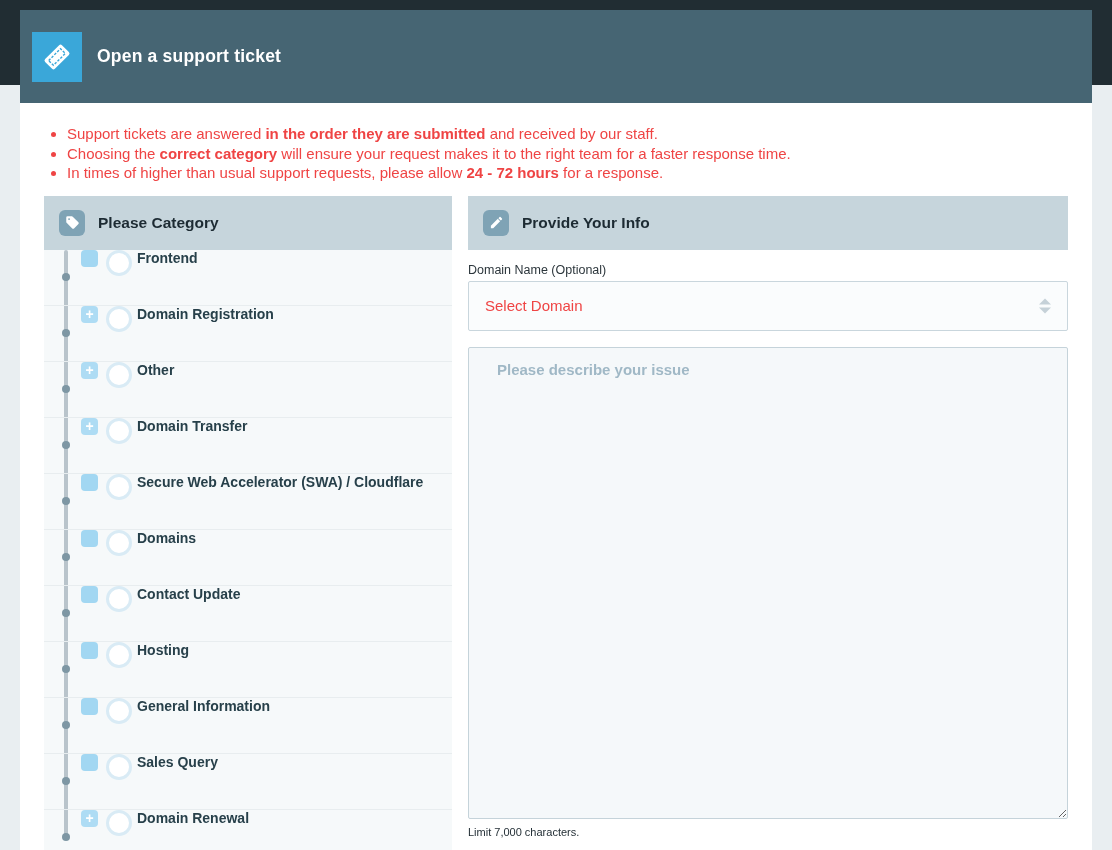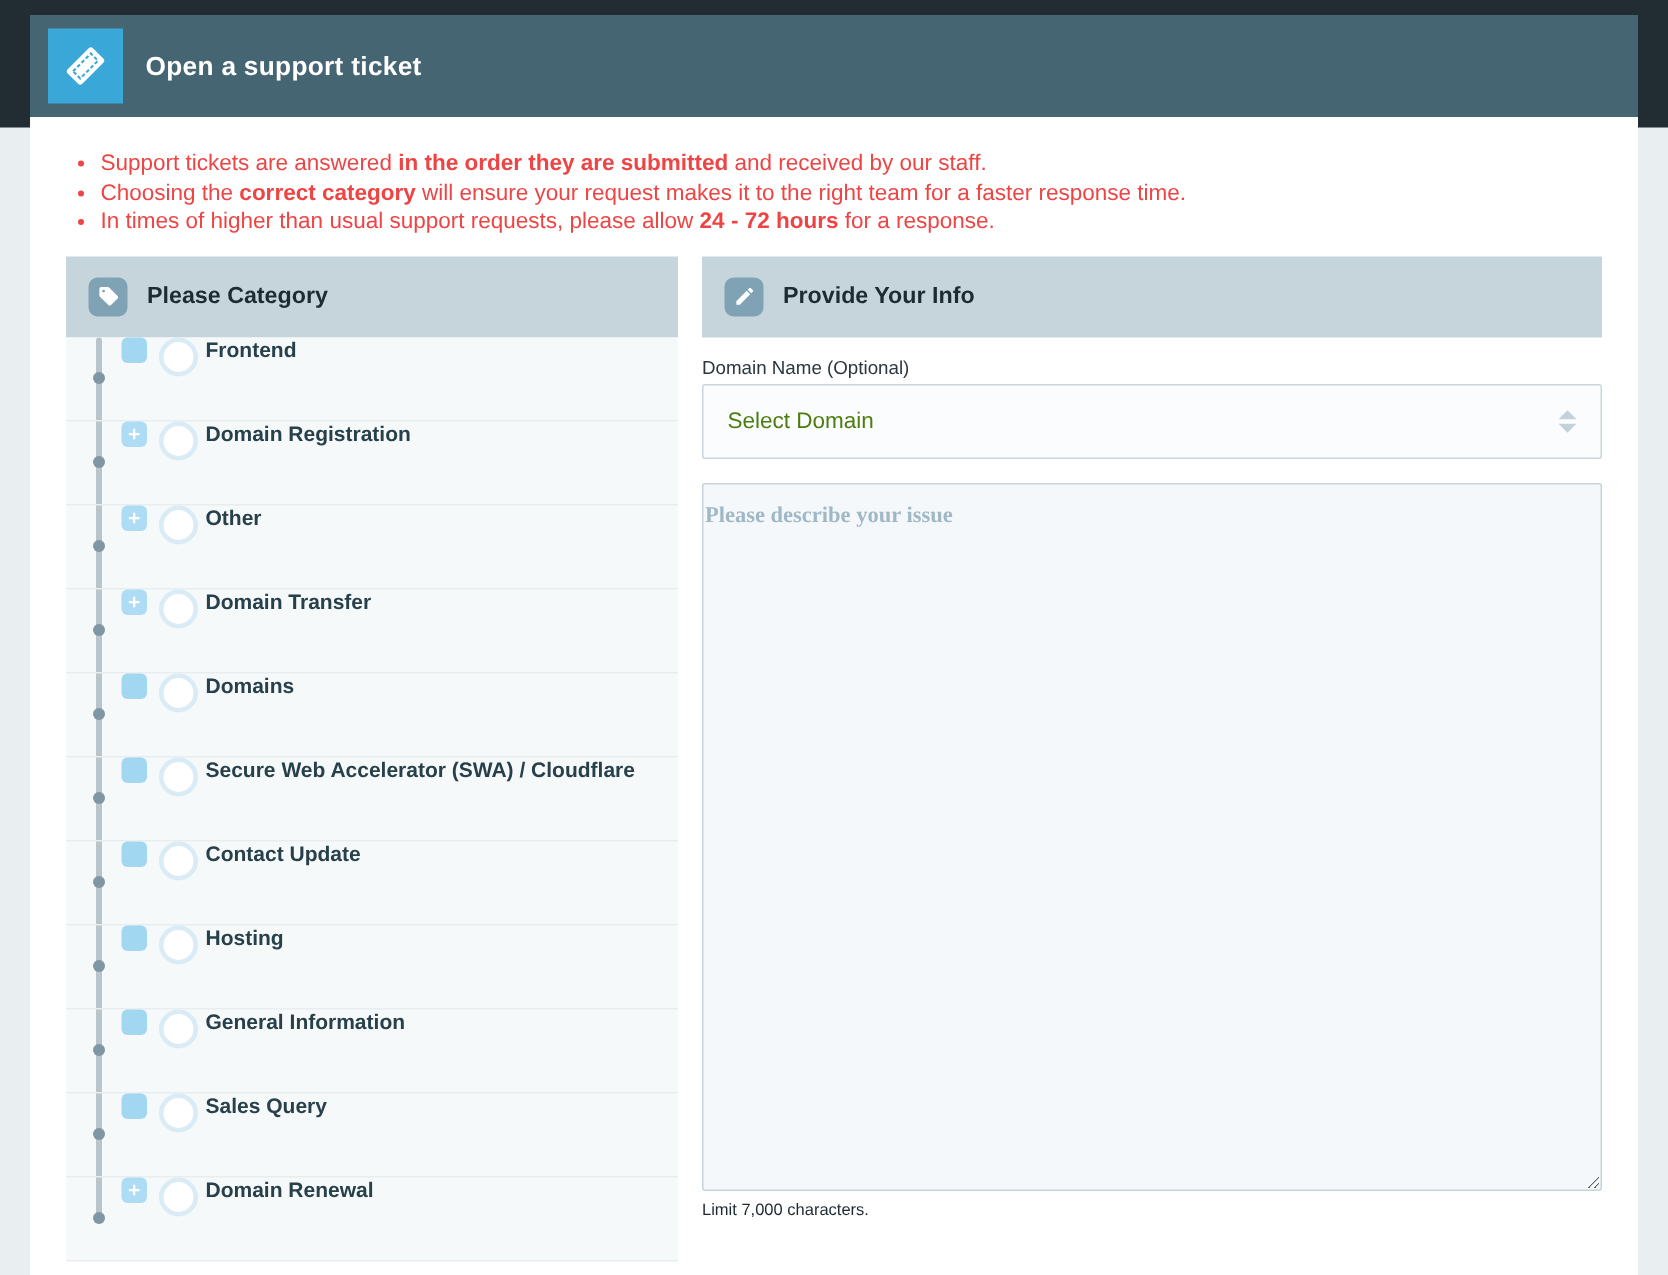--- a/index.html
+++ b/index.html
@@ -4,21 +4,21 @@
 <style>
   html,body{margin:0;padding:0;}
   body{
     width:1112px;height:850px;overflow:hidden;position:relative;
     background:#e9eef1;
     font-family:"Liberation Sans",sans-serif;
     -webkit-font-smoothing:antialiased;
   }
   .top-backdrop{position:absolute;top:0;left:0;right:0;height:85px;background:#212d33;}
   .card{position:relative;margin:10px 20px 0;height:840px;background:#ffffff;}
-  .card-header{height:68px;background:#466573;display:flex;align-items:center;padding-left:12px;}
+  .card-header{height:93px;background:#466573;display:flex;align-items:center;padding-left:12px;}
   .ticket-badge{width:50px;height:50px;background:#3aa7d9;display:flex;align-items:center;justify-content:center;flex:none;}
   .ticket-badge svg{width:30px;height:30px;}
   .page-title{color:#ffffff;font-size:17.5px;font-weight:700;margin:0 0 0 15px;letter-spacing:.2px;}
   .card-body{padding:0 24px;}
   ul.notes{margin:21px 0 0;padding-left:23px;font-size:15px;line-height:19.5px;color:#ef4444;}
   ul.notes li{margin:0;}
   .panels{display:flex;gap:16px;margin-top:13px;}
   .panel-left{width:408px;flex:none;}
   .panel-right{flex:1;min-width:0;}
   .panel-header{height:54px;background:#c6d5dc;display:flex;align-items:center;padding:0 15px;}
@@ -31,28 +31,28 @@
   .cat-row{height:55px;display:flex;align-items:flex-start;border-bottom:1px solid #e8edef;position:relative;padding-left:37px;cursor:pointer;}
   .cat-row:last-child{border-bottom:1px solid #e8edef;}
   .dot{position:absolute;left:18px;top:50%;margin-top:-4px;width:8px;height:8px;border-radius:50%;background:#7e97a4;}
   .sq{width:17px;height:17px;border-radius:4px;background:#a2d7f2;flex:none;display:flex;align-items:center;justify-content:center;color:#ffffff;font-weight:700;font-size:14px;line-height:1;}
   .sq.plus{background:#aedcf4;}
   .radio{width:26px;height:26px;border-radius:50%;background:#ffffff;border:3px solid #d9ebf5;box-sizing:border-box;margin-left:8px;flex:none;}
   .cat-label{margin-left:5px;font-size:14px;font-weight:700;color:#27404a;}
   
   .field-label{display:block;margin-top:13px;margin-bottom:4px;font-size:12.5px;color:#2c363c;}
   .select{height:48px;border:1px solid #c9d6dd;background:#fafcfd;border-radius:2px;display:flex;align-items:center;padding:0 16px;position:relative;margin-bottom:16px;cursor:pointer;}
-  .select-placeholder{color:#4d7c0f;font-size:15px;}
+  .select-placeholder{color:#ef4444;font-size:15px;}
   .sort-arrows{position:absolute;right:16px;top:50%;transform:translateY(-50%);display:flex;flex-direction:column;gap:3px;}
   .sort-arrows .up{width:0;height:0;border-left:6px solid transparent;border-right:6px solid transparent;border-bottom:6px solid #c5d1d8;}
   .sort-arrows .down{width:0;height:0;border-left:6px solid transparent;border-right:6px solid transparent;border-top:6px solid #c5d1d8;}
   textarea.issue{
     display:block;width:100%;height:472px;box-sizing:border-box;
     border:1px solid #c5d3da;background:#f5f8fa;border-radius:2px;
-    padding:13px 1px;font-family:Liberation Serif, serif;font-size:15px;color:#737373;
+    padding:13px 28px;font-family:Liberation Sans, sans-serif;font-size:15px;color:#737373;
     resize:vertical;outline:none;
   }
   textarea.issue::placeholder{color:#a0b8c6;font-weight:700;opacity:1;}
   .limit-note{margin-top:7px;font-size:11px;color:#1e2a31;}
 </style>
 </head>
 <body>
 
 <div class="top-backdrop"></div>
 
@@ -113,27 +113,27 @@
             <div class="cat-row">
     <span class="dot"></span>
     <span class="sq plus">+</span>
     <span class="radio"></span>
     <span class="cat-label">Domain Transfer</span>
   </div>
             <div class="cat-row">
     <span class="dot"></span>
     <span class="sq"></span>
     <span class="radio"></span>
-    <span class="cat-label">Domains</span>
+    <span class="cat-label">Secure Web Accelerator (SWA) / Cloudflare</span>
   </div>
             <div class="cat-row">
     <span class="dot"></span>
     <span class="sq"></span>
     <span class="radio"></span>
-    <span class="cat-label">Secure Web Accelerator (SWA) / Cloudflare</span>
+    <span class="cat-label">Domains</span>
   </div>
             <div class="cat-row">
     <span class="dot"></span>
     <span class="sq"></span>
     <span class="radio"></span>
     <span class="cat-label">Contact Update</span>
   </div>
             <div class="cat-row">
     <span class="dot"></span>
     <span class="sq"></span>

